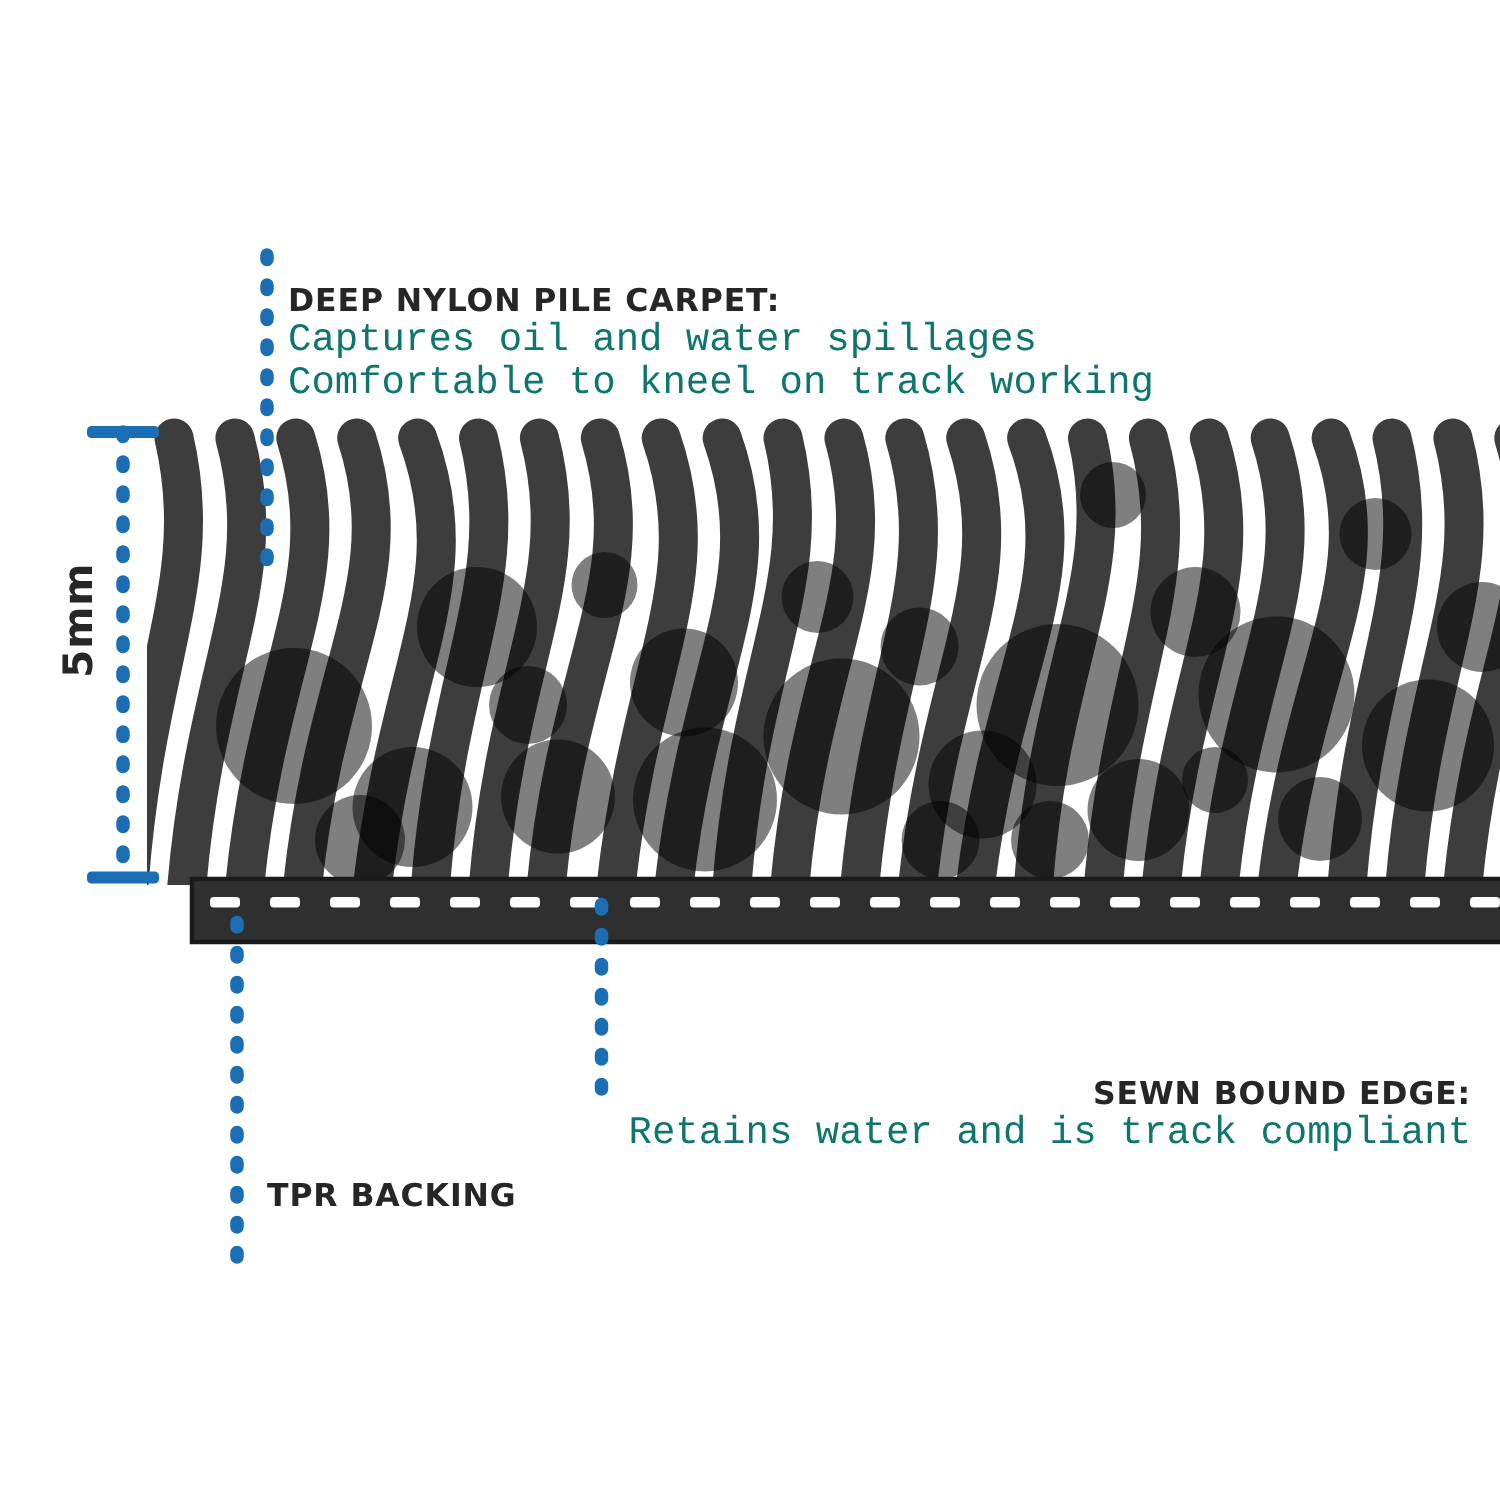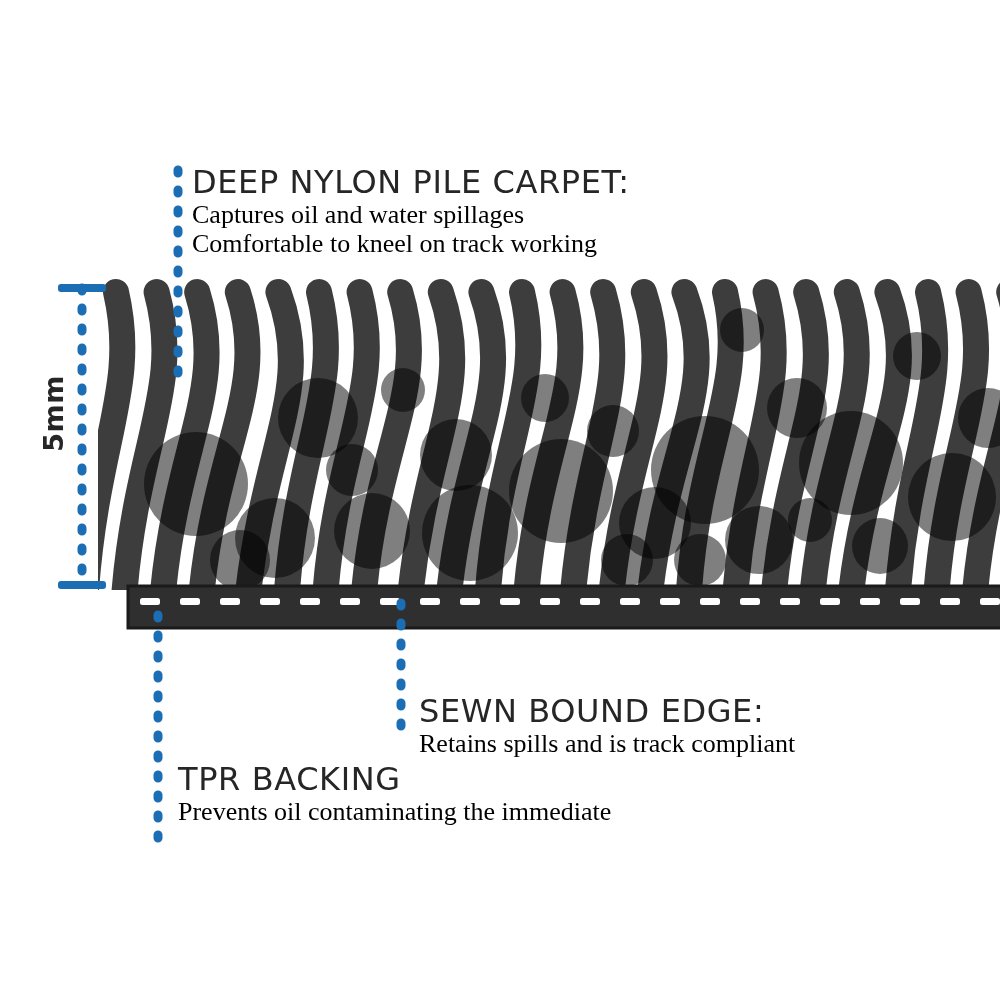--- a/index.html
+++ b/index.html
@@ -26,38 +26,39 @@
     height: 1000px;
     display: block;
   }
 
   
   .callout {
     position: absolute;
   }
   .callout-title {
     font-family: "DejaVu Sans", sans-serif;
-    font-weight: 400;
-    font-size: 32px;
+    font-weight: 700;
+    font-size: 21px;
     letter-spacing: 0.6px;
     color: #262626;
     line-height: 1.08;
     white-space: nowrap;
+    margin-top: 24px;
   }
   .callout-line {
-    font-family: Liberation Serif, serif;
+    font-family: Liberation Mono, monospace;
     font-weight: 400;
     font-size: 26px;
-    color: #000000;
+    color: #0f766e;
     line-height: 1.12;
     white-space: nowrap;
   }
 
   #callout-carpet { left: 192px; top: 165px; }
-  #callout-sewn   { left: 419px; top: 694px; }
+  #callout-sewn   { left: 419px; top: 694px; text-align: right; }
   #callout-tpr    { left: 178px; top: 762px; width: 660px; }
 
   
   #dim-label {
     position: absolute;
     left: 13px;
     top: 398px;
     width: 80px;
     text-align: center;
     transform: rotate(-90deg);
@@ -181,21 +182,20 @@
   <div id="dim-label">5mm</div>
 
   <div class="callout" id="callout-carpet">
     <div class="callout-title">DEEP NYLON PILE CARPET:</div>
     <div class="callout-line">Captures oil and water spillages</div>
     <div class="callout-line">Comfortable to kneel on track working</div>
   </div>
 
   <div class="callout" id="callout-sewn">
     <div class="callout-title">SEWN BOUND EDGE:</div>
-    <div class="callout-line">Retains spills and is track compliant</div>
+    <div class="callout-line">Retains water and is track compliant</div>
   </div>
 
   <div class="callout" id="callout-tpr">
     <div class="callout-title">TPR BACKING</div>
-    <div class="callout-line">Prevents oil contaminating the immediate</div>
   </div>
 
 </div>
 
 </body></html>

